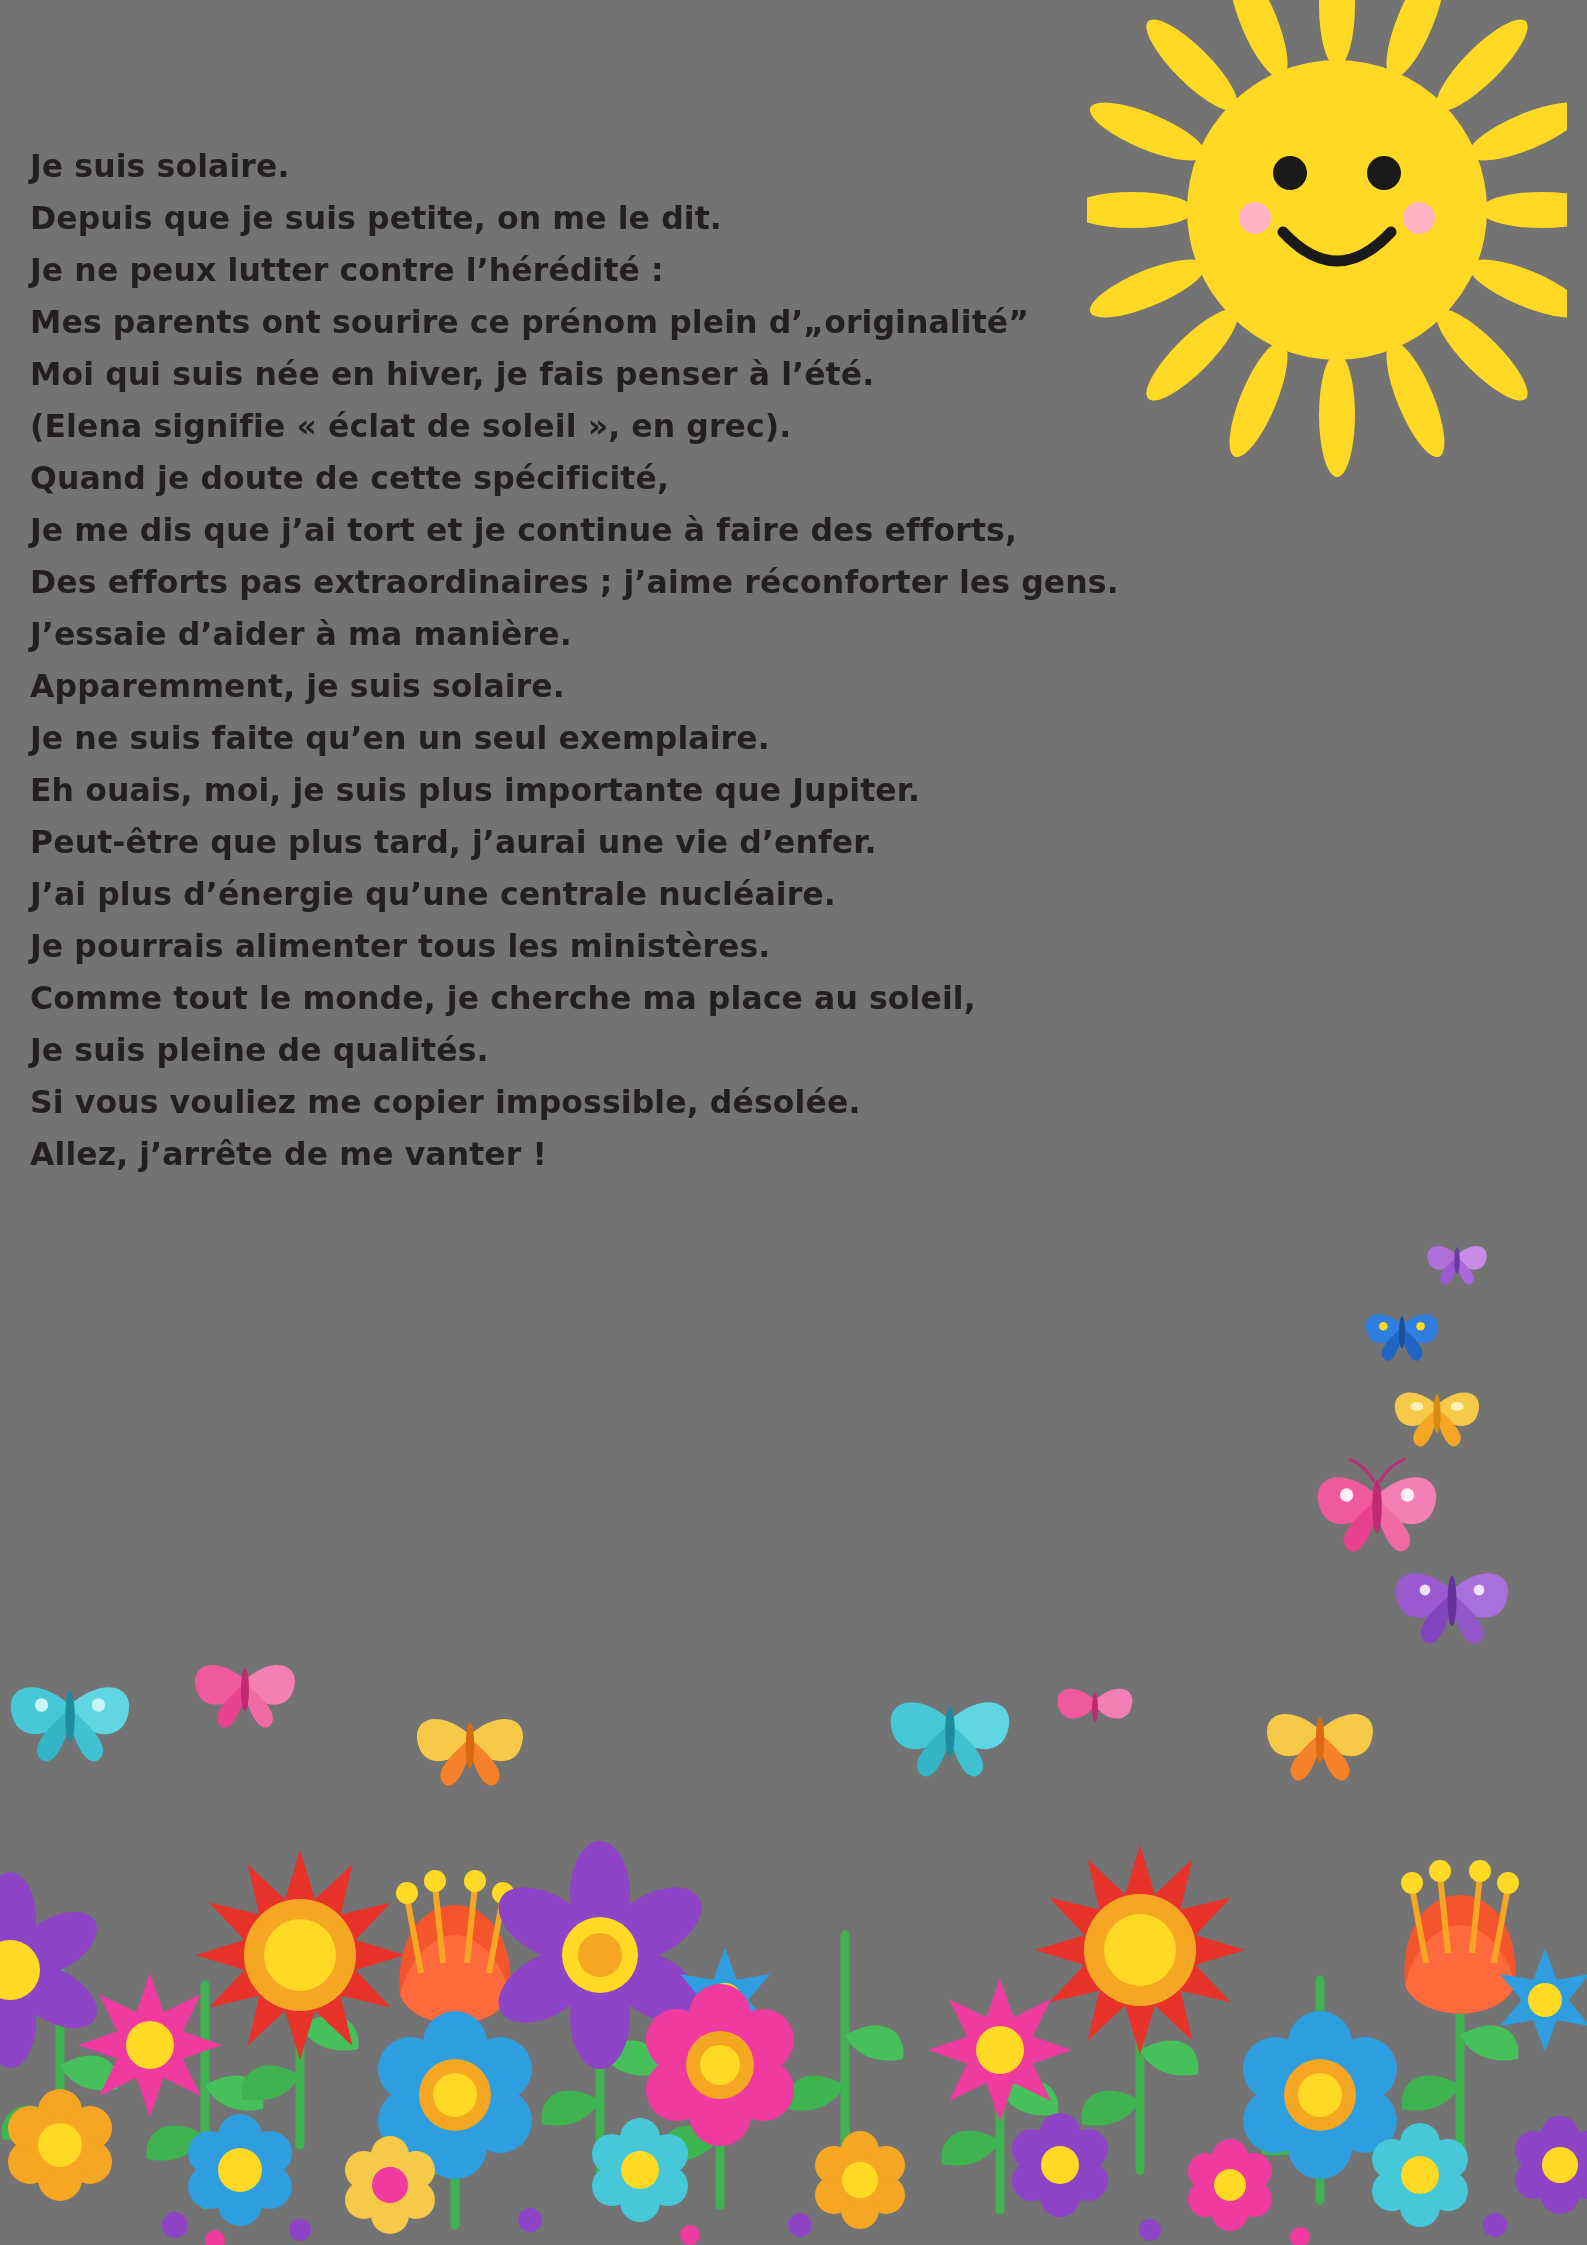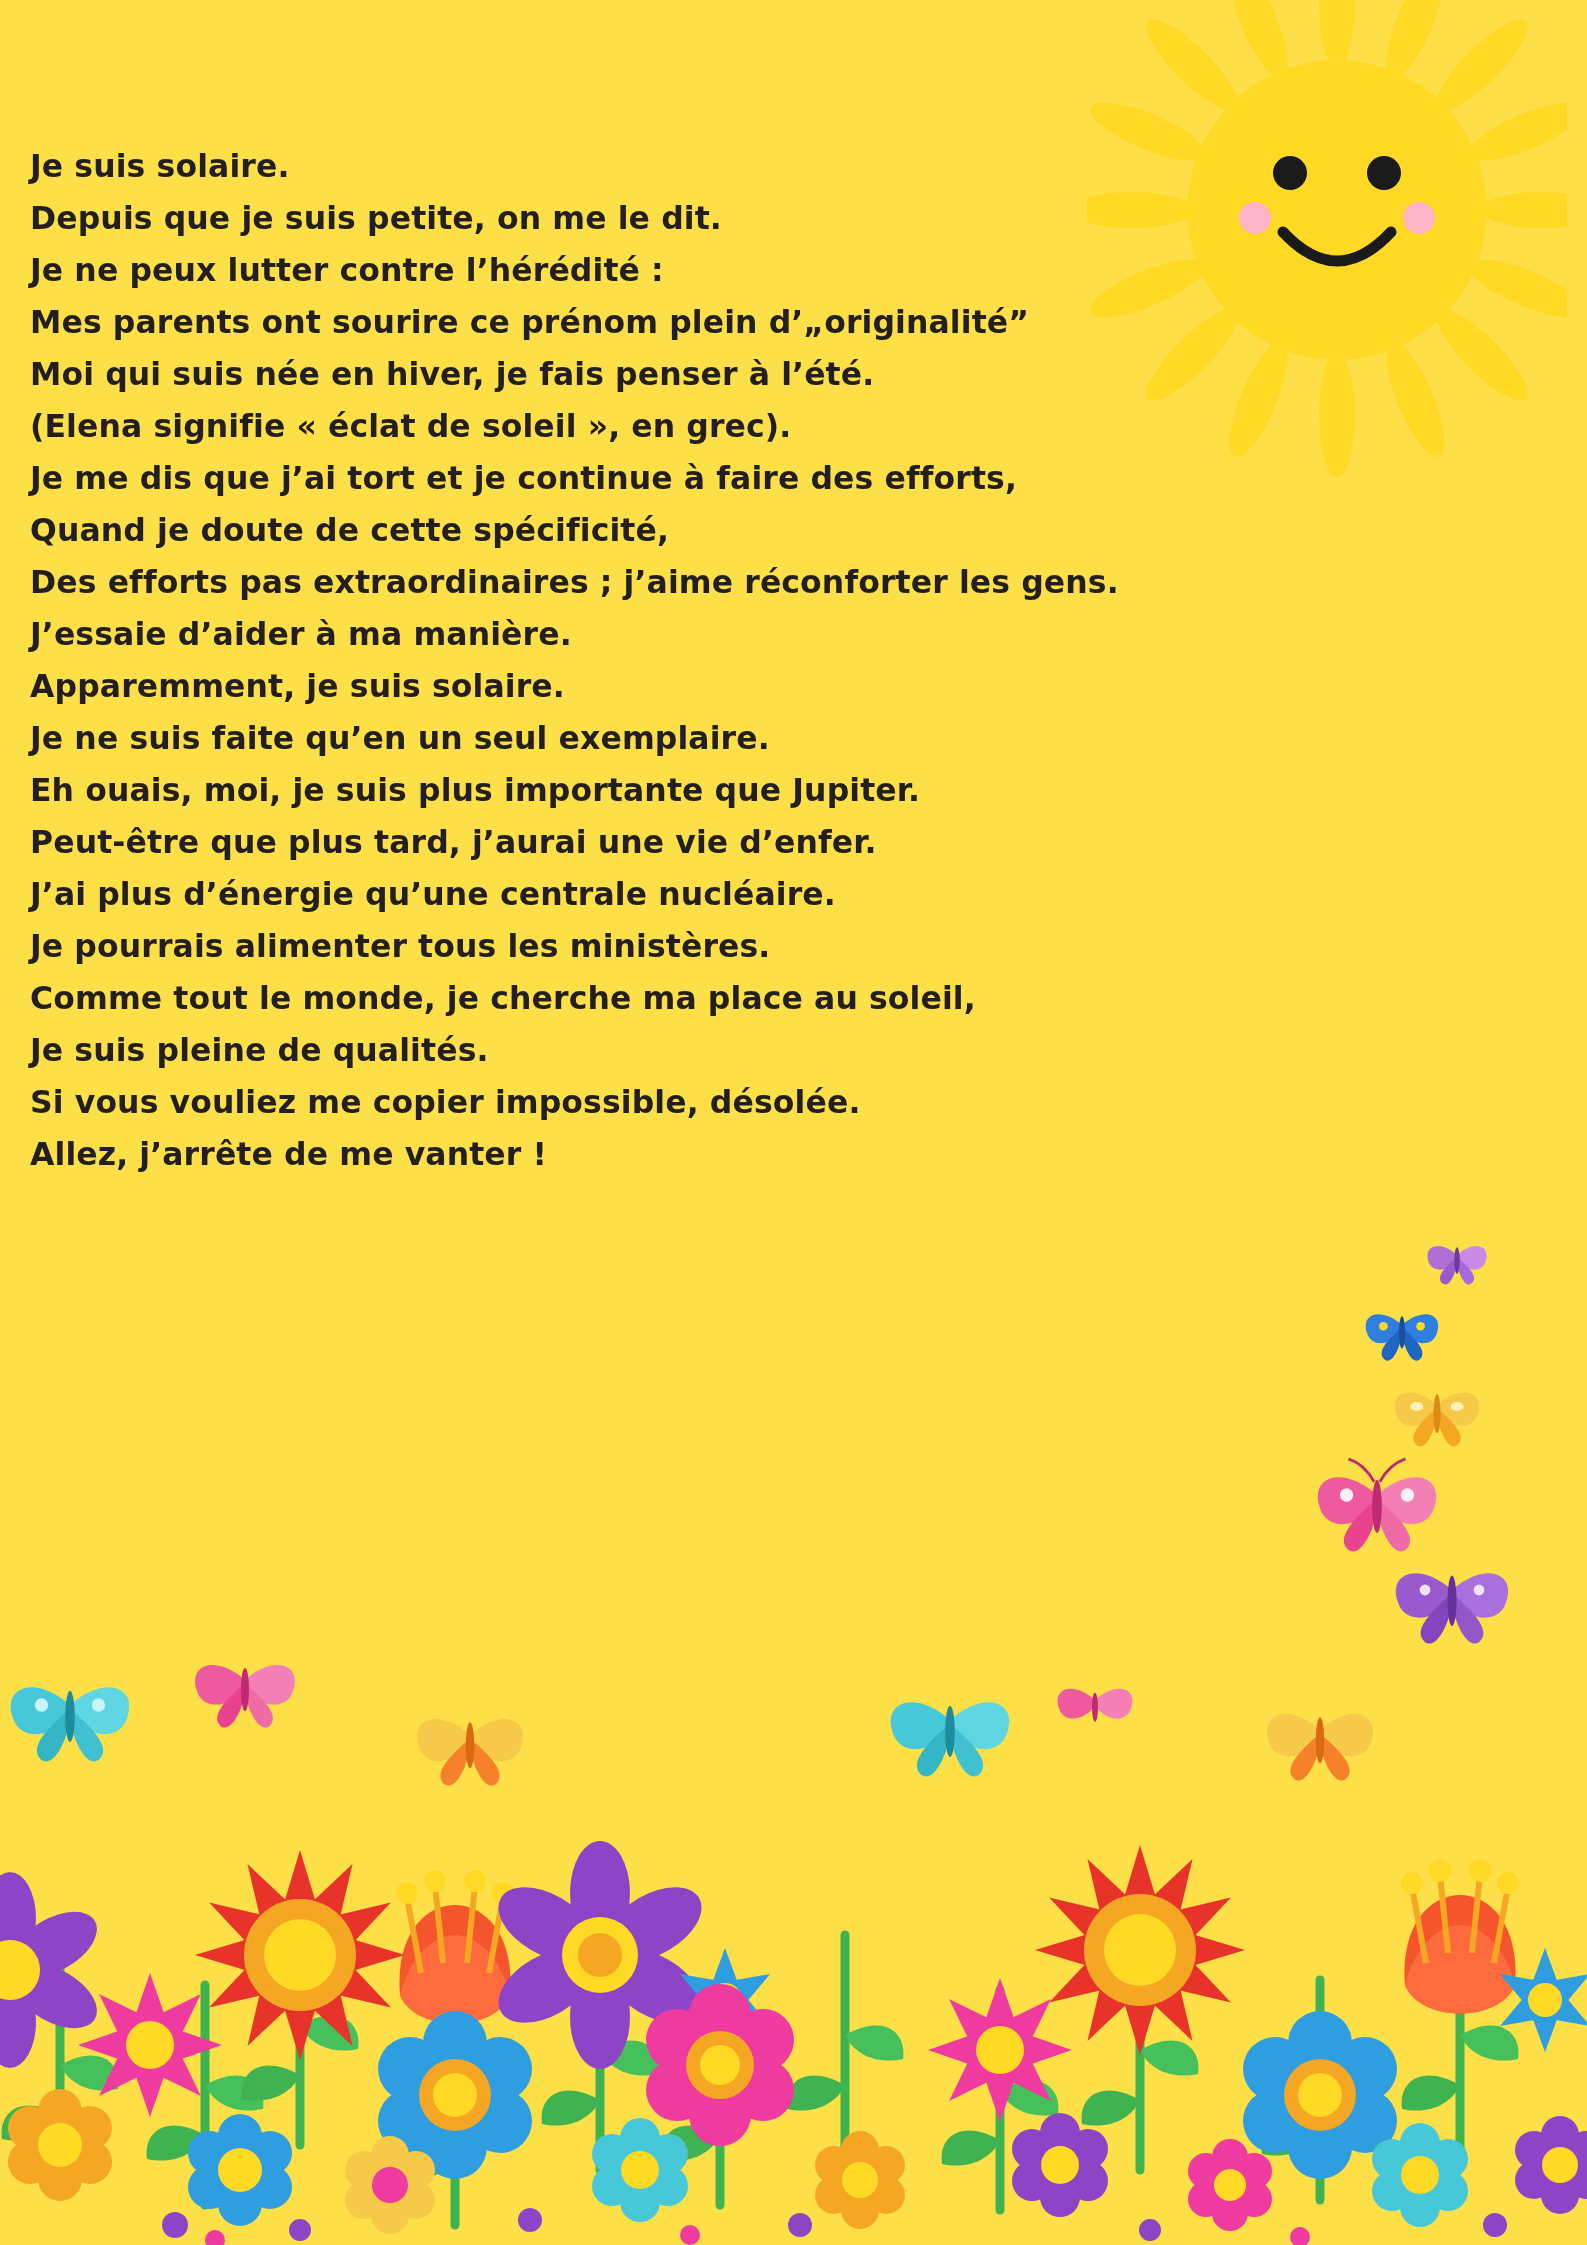--- a/index.html
+++ b/index.html
@@ -4,21 +4,21 @@
 <style>
   html, body {
     margin: 0;
     padding: 0;
     background: #ffffff;
   }
   #page {
     position: relative;
     width: 1587px;
     height: 2245px;
-    background: #fde047;
+    background: #737373;
     overflow: hidden;
     font-family: "DejaVu Sans", "Liberation Sans", sans-serif;
   }
 
   
   .poem {
     position: absolute;
     left: 30px;
     top: 140px;
     width: 1380px;
@@ -128,22 +128,22 @@
     </svg>
   </div>
 
   <div class="poem">
     <div class="poem-line">Je suis solaire.</div>
     <div class="poem-line">Depuis que je suis petite, on me le dit.</div>
     <div class="poem-line">Je ne peux lutter contre l’hérédité :</div>
     <div class="poem-line">Mes parents ont sourire ce prénom plein d’„originalité”</div>
     <div class="poem-line">Moi qui suis née en hiver, je fais penser à l’été.</div>
     <div class="poem-line">(Elena signifie « éclat de soleil », en grec).</div>
+    <div class="poem-line">Quand je doute de cette spécificité,</div>
     <div class="poem-line">Je me dis que j’ai tort et je continue à faire des efforts,</div>
-    <div class="poem-line">Quand je doute de cette spécificité,</div>
     <div class="poem-line">Des efforts pas extraordinaires ; j’aime réconforter les gens.</div>
     <div class="poem-line">J’essaie d’aider à ma manière.</div>
     <div class="poem-line">Apparemment, je suis solaire.</div>
     <div class="poem-line">Je ne suis faite qu’en un seul exemplaire.</div>
     <div class="poem-line">Eh ouais, moi, je suis plus importante que Jupiter.</div>
     <div class="poem-line">Peut-être que plus tard, j’aurai une vie d’enfer.</div>
     <div class="poem-line">J’ai plus d’énergie qu’une centrale nucléaire.</div>
     <div class="poem-line">Je pourrais alimenter tous les ministères.</div>
     <div class="poem-line">Comme tout le monde, je cherche ma place au soleil,</div>
     <div class="poem-line">Je suis pleine de qualités.</div>

